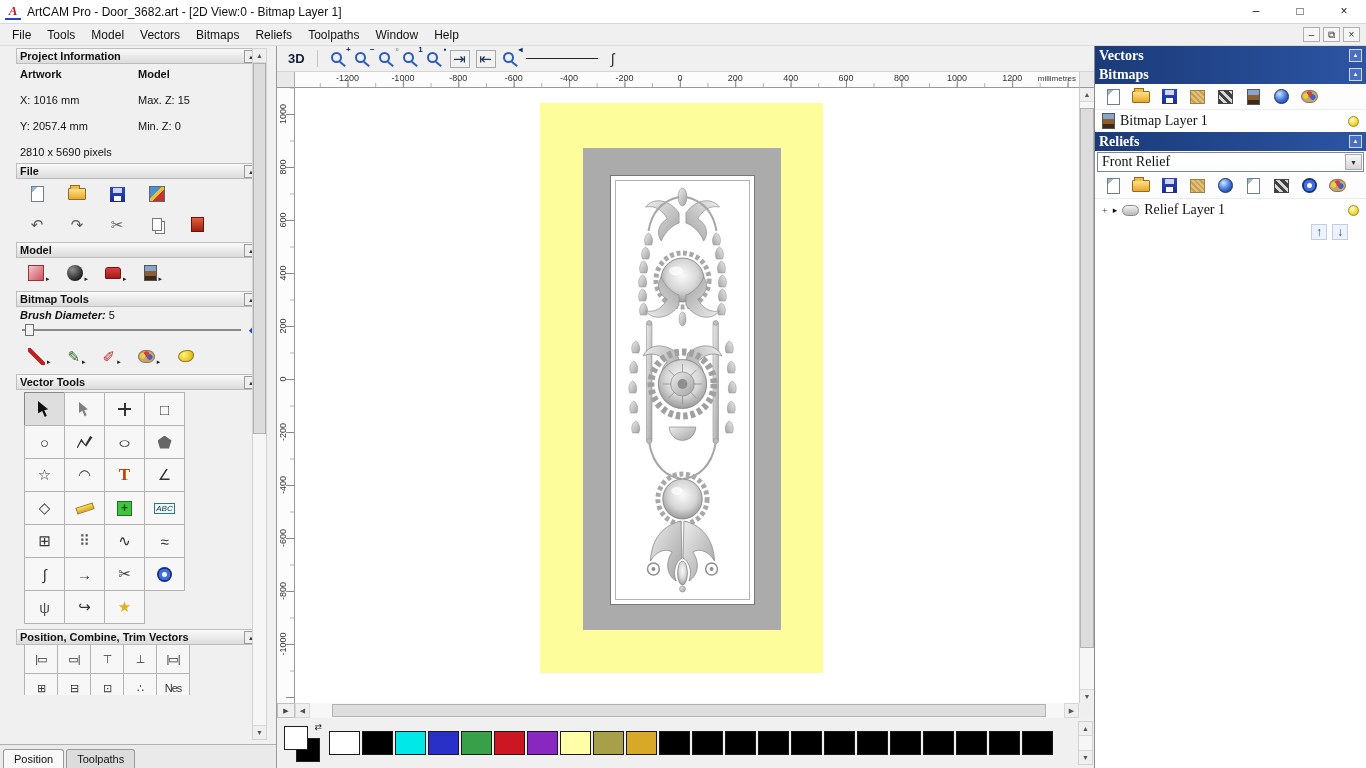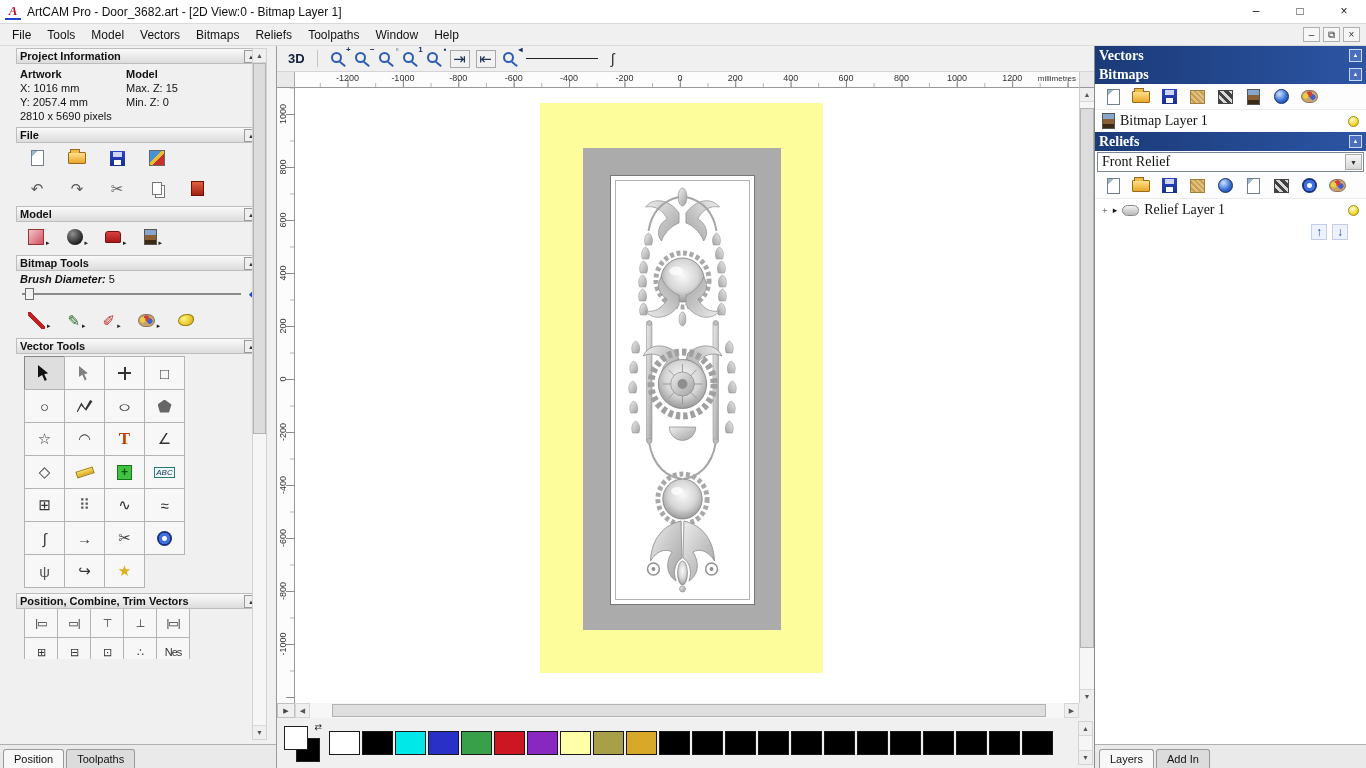--- a/index.html
+++ b/index.html
@@ -23,21 +23,21 @@
   
   .main{flex:1;display:flex;min-height:0;}
 
   
   .leftpanel{width:277px;flex:none;background:#f0f0f0;border-right:1px solid #9a9a9a;position:relative;}
   .lp-content{position:absolute;left:0;top:0;bottom:24px;width:252px;padding:2px 2px 0 4px;overflow:hidden;margin-left:12px;}
   .section{margin-bottom:3px;}
   .sec-h{display:flex;align-items:center;height:16px;background:linear-gradient(#fafafa,#dcdcdc);border:1px solid #bdbdbd;padding:0 3px;}
   .sec-h b{font-size:11px;}
   .sec-btn{margin-left:auto;width:14px;height:13px;border:1px solid #9a9a9a;background:#efefef;font-size:6px;line-height:12px;text-align:center;color:#333;}
-  .pi-body{display:grid;grid-template-columns:106px 1fr;padding:3px 2px 1px 4px;line-height:14px;}
+  .pi-body{display:grid;grid-template-columns:106px 1fr;padding:3px 2px 1px 4px;line-height:14px;gap:12px;}
   .pi-body b{font-size:11px;}
   .iconrow{display:flex;align-items:center;gap:22px;padding:5px 2px 5px 12px;min-height:30px;}
   .iconrow.tight{gap:17px;}
   .tool{min-width:18px;height:20px;display:flex;align-items:center;justify-content:center;position:relative;}
   .tool .g{font-size:15px;color:#333;line-height:1;}
   .mini-arrow{font-size:7px;color:#222;margin-left:2px;align-self:flex-end;}
   .mod{position:absolute;right:-3px;top:-4px;font-size:8px;font-weight:bold;color:#13306a;}
 
   .slider-label{padding:2px 0 0 4px;}
   .slider-label i{font-weight:bold;}
@@ -801,22 +801,18 @@
         <span class="shape s-bulb layer-bulb"></span>
       </div>
 
       <div class="updown">
         <span class="udbtn">↑</span>
         <span class="udbtn">↓</span>
       </div>
 
       <div class="rp-body"></div>
 
-      <div class="rp-tabs">
-        <span class="tab active">Layers</span>
-        <span class="tab">Add In</span>
-      </div>
     </aside>
 
   </div>
 
 
 </div>
 
 </body></html>

